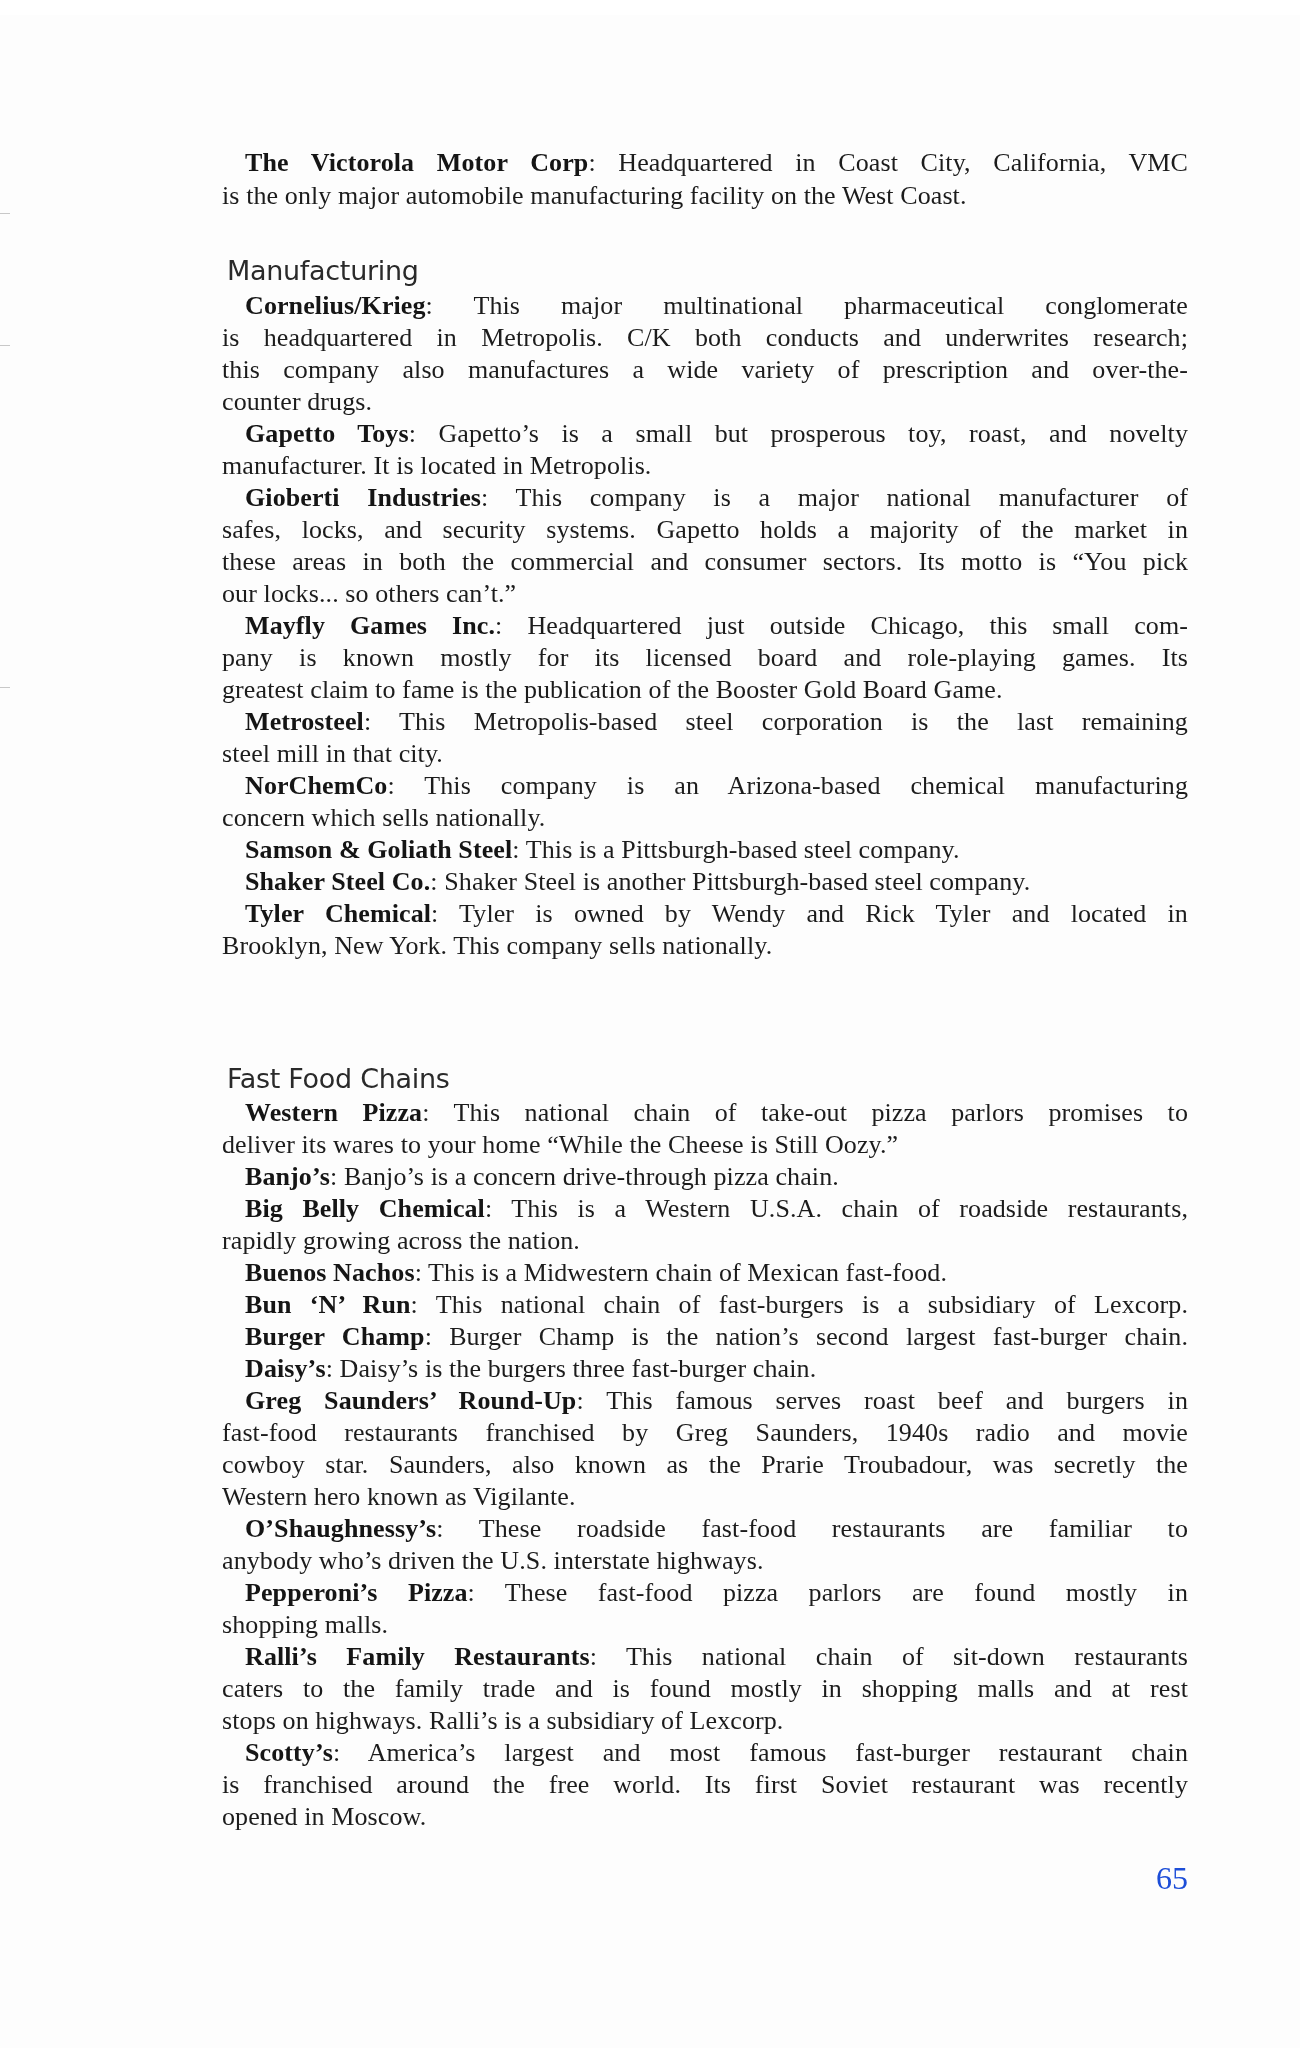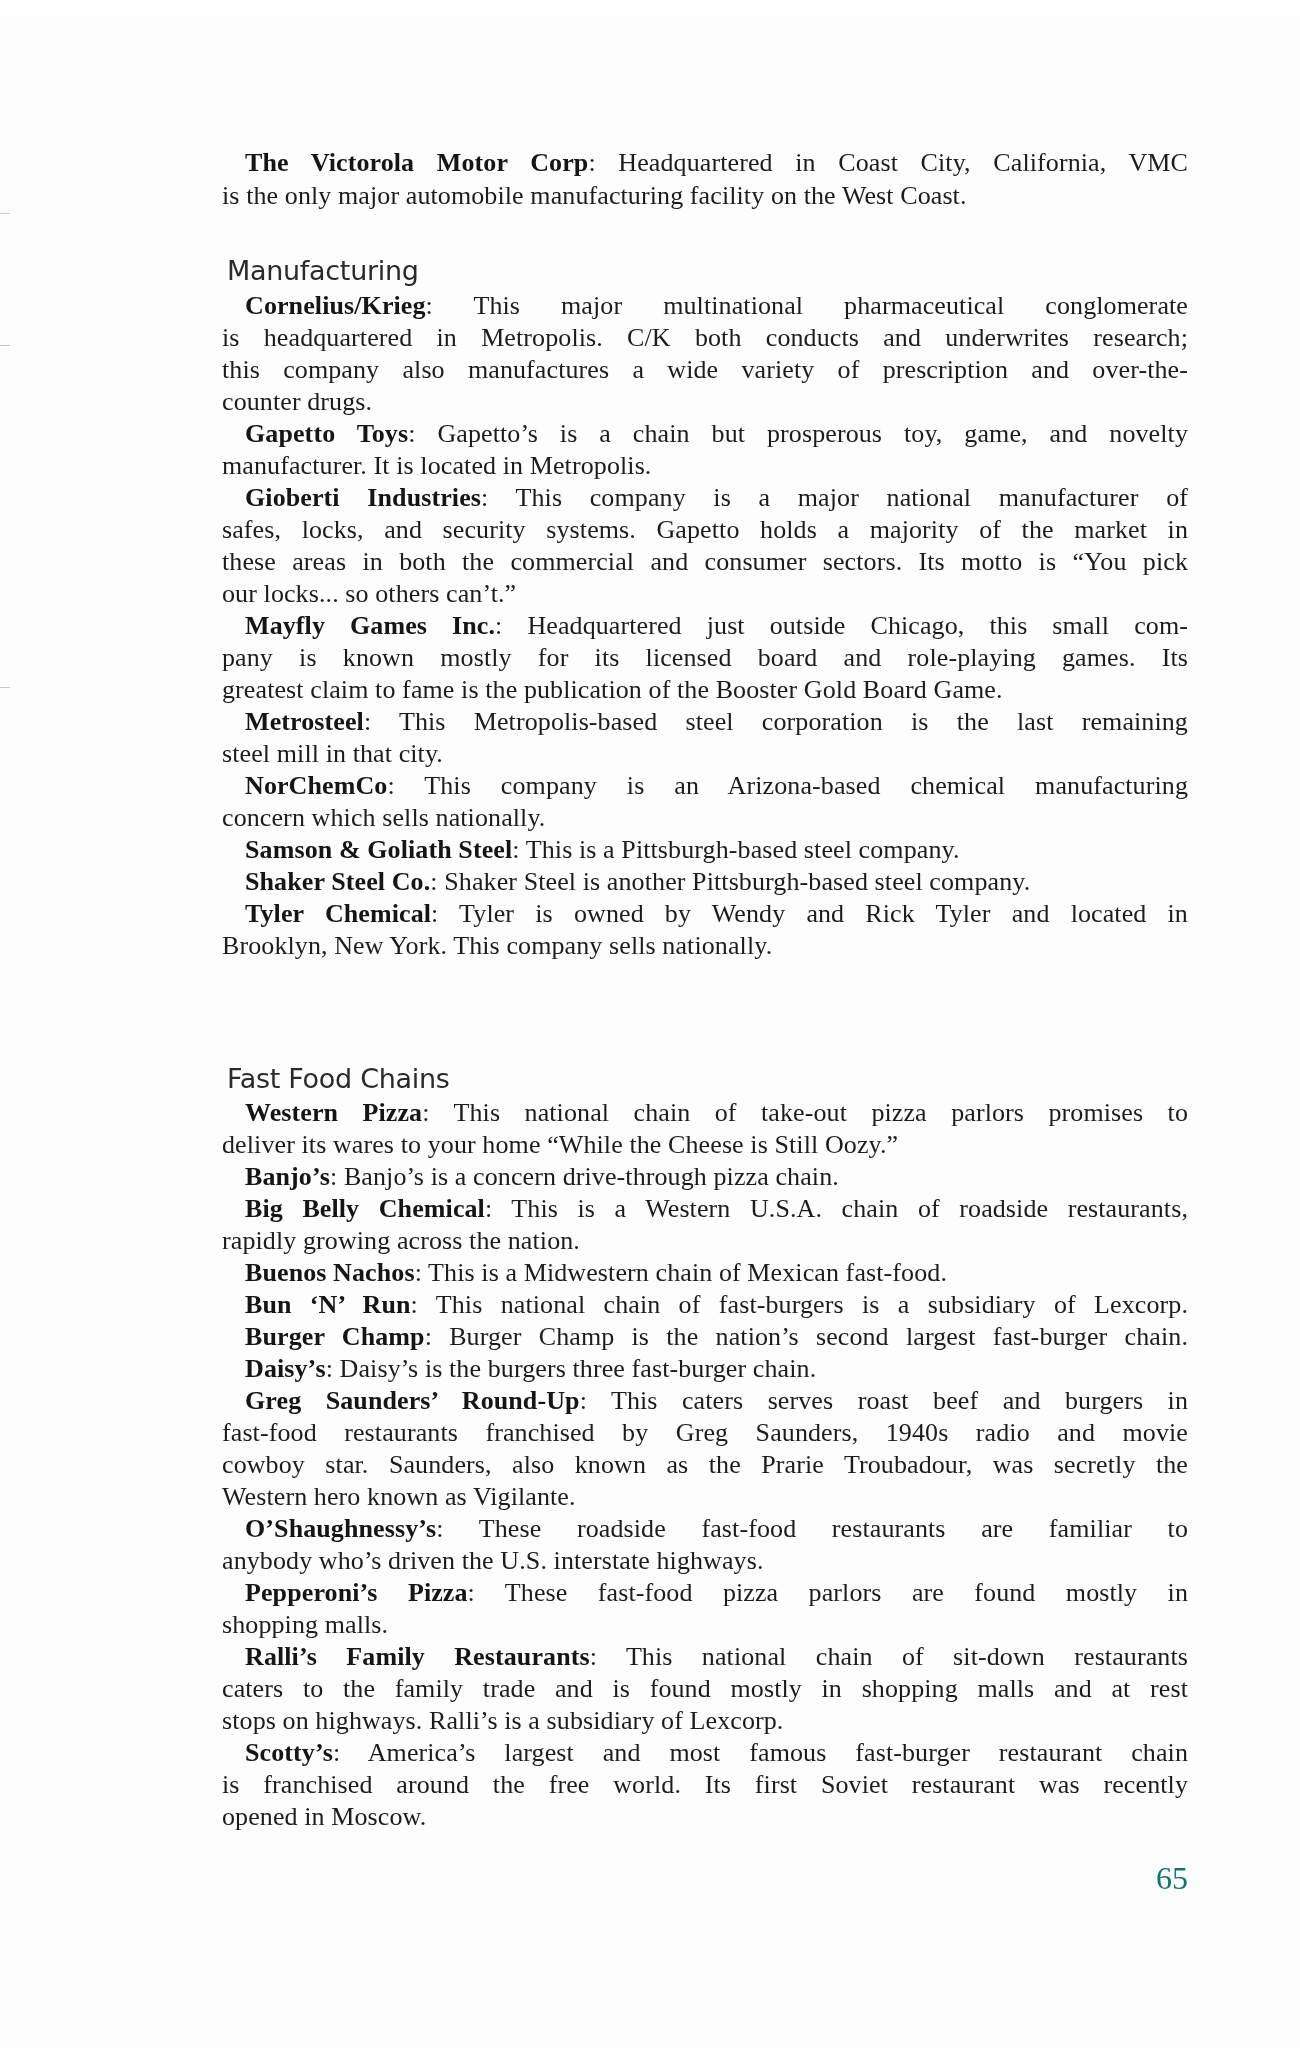--- a/index.html
+++ b/index.html
@@ -18,21 +18,21 @@
   .line b { font-weight: bold; color: #151515; }
   .heading {
     position: absolute; left: 5px;
     font-family: "DejaVu Sans", "Liberation Sans", sans-serif;
     font-weight: normal; font-size: 27px; line-height: 32px; color: #2a2a2a;
     letter-spacing: -0.3px;
   }
   .pagenum {
     position: absolute; right: 112px; top: 1845px;
     font-family: "Liberation Serif", "DejaVu Serif", serif;
-    font-size: 32px; line-height: 36px; color: #0f766e;
+    font-size: 32px; line-height: 36px; color: #1d4ed8;
   }
   .scan-mark { position: absolute; left: 0; width: 10px; height: 1px; background: #c8c8c8; }
 </style>
 </head>
 <body>
 
 <div class="page">
   <div class="scan-mark" style="top:198px"></div>
   <div class="scan-mark" style="top:330px"></div>
   <div class="scan-mark" style="top:672px"></div>
@@ -42,21 +42,21 @@
     <div class="line indent" style="top:132px"><b>The Victorola Motor Corp</b>: <span>Headquartered in Coast City, California, VMC</span></div>
     <div class="line last" style="top:165px"><span>is the only major automobile manufacturing facility on the West Coast.</span></div>
 
     <div class="heading" style="top:240px">Manufacturing</div>
 
     <div class="line indent" style="top:275px"><b>Cornelius/Krieg</b>: <span>This major multinational pharmaceutical conglomerate</span></div>
     <div class="line" style="top:307px"><span>is headquartered in Metropolis. C/K both conducts and underwrites research;</span></div>
     <div class="line" style="top:339px"><span>this company also manufactures a wide variety of prescription and over-the-</span></div>
     <div class="line last" style="top:371px"><span>counter drugs.</span></div>
 
-    <div class="line indent" style="top:403px"><b>Gapetto Toys</b>: <span>Gapetto’s is a chain but prosperous toy, game, and novelty</span></div>
+    <div class="line indent" style="top:403px"><b>Gapetto Toys</b>: <span>Gapetto’s is a small but prosperous toy, roast, and novelty</span></div>
     <div class="line last" style="top:435px"><span>manufacturer. It is located in Metropolis.</span></div>
 
     <div class="line indent" style="top:467px"><b>Gioberti Industries</b>: <span>This company is a major national manufacturer of</span></div>
     <div class="line" style="top:499px"><span>safes, locks, and security systems. Gapetto holds a majority of the market in</span></div>
     <div class="line" style="top:531px"><span>these areas in both the commercial and consumer sectors. Its motto is “You pick</span></div>
     <div class="line last" style="top:563px"><span>our locks... so others can’t.”</span></div>
 
     <div class="line indent" style="top:595px"><b>Mayfly Games Inc.</b>: <span>Headquartered just outside Chicago, this small com-</span></div>
     <div class="line" style="top:627px"><span>pany is known mostly for its licensed board and role-playing games. Its</span></div>
     <div class="line last" style="top:659px"><span>greatest claim to fame is the publication of the Booster Gold Board Game.</span></div>
@@ -85,21 +85,21 @@
     <div class="line last" style="top:1210px"><span>rapidly growing across the nation.</span></div>
 
     <div class="line indent last" style="top:1242px"><b>Buenos Nachos</b>: <span>This is a Midwestern chain of Mexican fast-food.</span></div>
 
     <div class="line indent" style="top:1274px"><b>Bun ‘N’ Run</b>: <span>This national chain of fast-burgers is a subsidiary of Lexcorp.</span></div>
 
     <div class="line indent" style="top:1306px"><b>Burger Champ</b>: <span>Burger Champ is the nation’s second largest fast-burger chain.</span></div>
 
     <div class="line indent last" style="top:1338px"><b>Daisy’s</b>: <span>Daisy’s is the burgers three fast-burger chain.</span></div>
 
-    <div class="line indent" style="top:1370px"><b>Greg Saunders’ Round-Up</b>: <span>This caters serves roast beef and burgers in</span></div>
+    <div class="line indent" style="top:1370px"><b>Greg Saunders’ Round-Up</b>: <span>This famous serves roast beef and burgers in</span></div>
     <div class="line" style="top:1402px"><span>fast-food restaurants franchised by Greg Saunders, 1940s radio and movie</span></div>
     <div class="line" style="top:1434px"><span>cowboy star. Saunders, also known as the Prarie Troubadour, was secretly the</span></div>
     <div class="line last" style="top:1466px"><span>Western hero known as Vigilante.</span></div>
 
     <div class="line indent" style="top:1498px"><b>O’Shaughnessy’s</b>: <span>These roadside fast-food restaurants are familiar to</span></div>
     <div class="line last" style="top:1530px"><span>anybody who’s driven the U.S. interstate highways.</span></div>
 
     <div class="line indent" style="top:1562px"><b>Pepperoni’s Pizza</b>: <span>These fast-food pizza parlors are found mostly in</span></div>
     <div class="line last" style="top:1594px"><span>shopping malls.</span></div>
 

